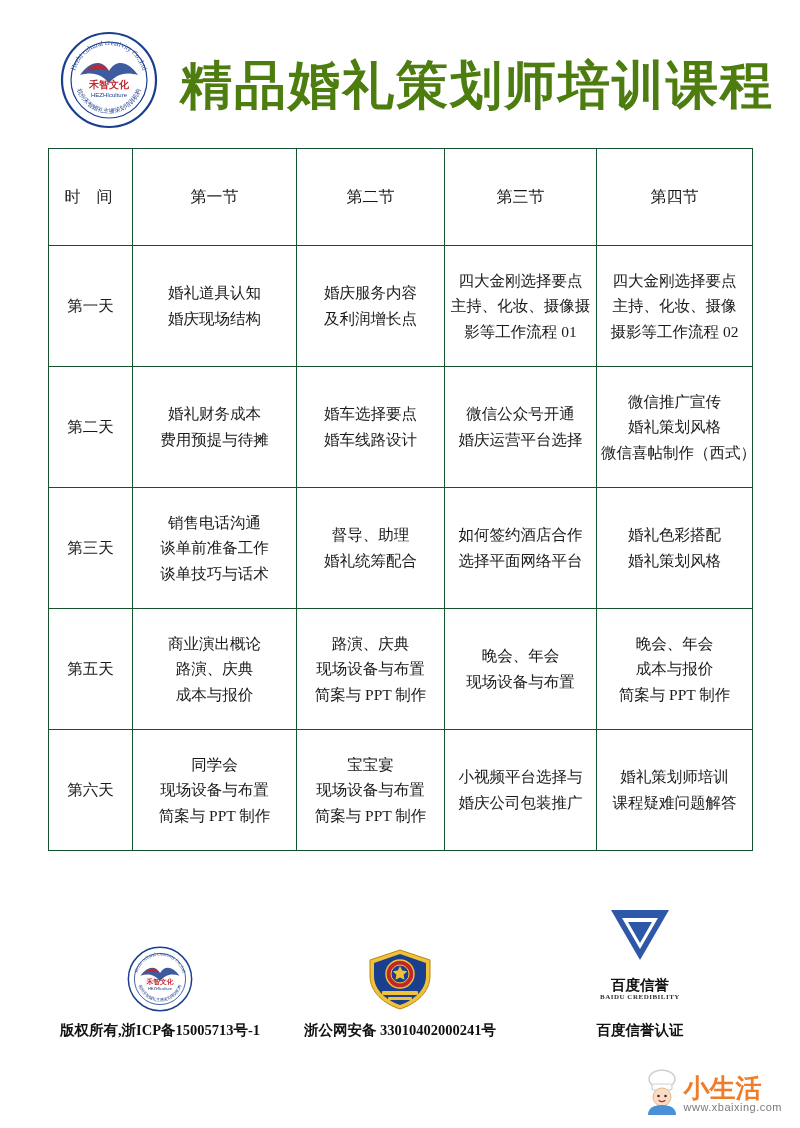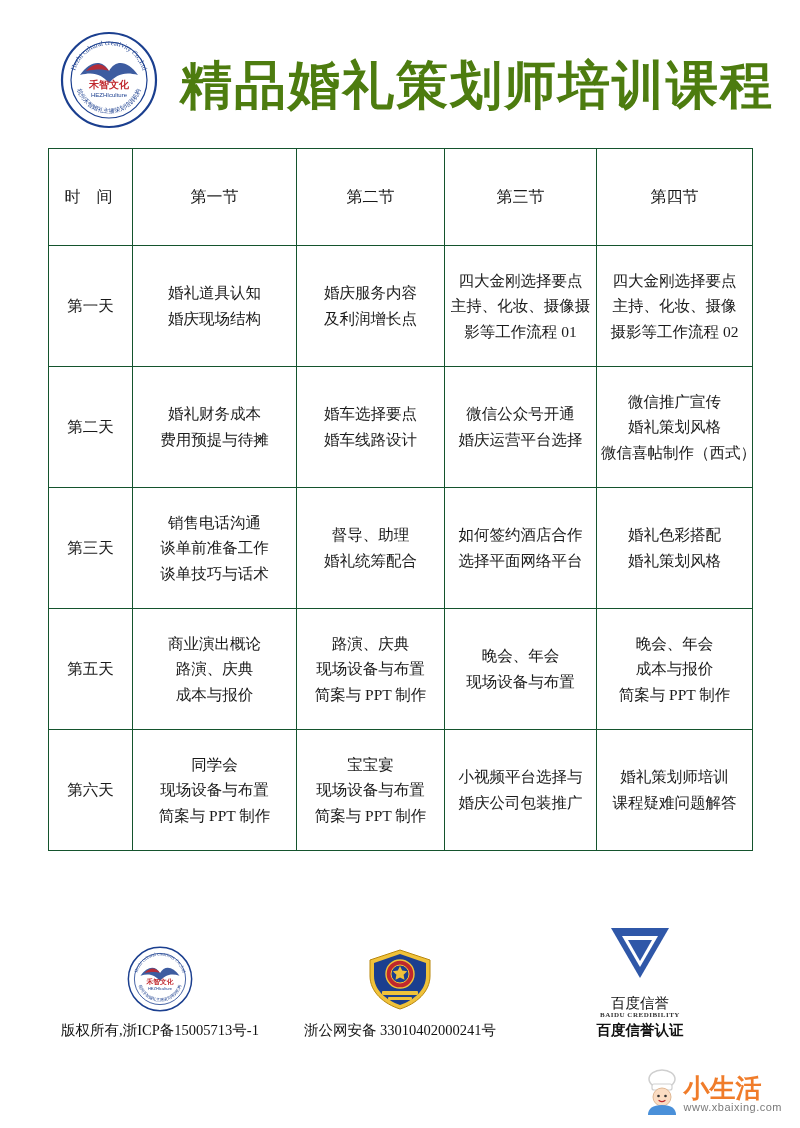--- a/index.html
+++ b/index.html
@@ -103,30 +103,30 @@
     width: 240px;
   }
   .badge .mark {
     height: 72px;
     display: flex;
     align-items: center;
     justify-content: center;
   }
   .badge .caption {
     font-size: 14.5px;
-    font-weight: normal;
+    font-weight: bold;
     font-family: "Liberation Serif", serif;
     margin-top: 6px;
     color: #111;
     white-space: nowrap;
   }
   .badge .caption2 {
     font-size: 14.5px;
     font-weight: bold;
-    margin-top: 2px;
+    margin-top: 20px;
     color: #111;
     white-space: nowrap;
   }
   .baidu-sub {
     font-size: 7px;
     letter-spacing: 0.5px;
     color: #333;
     margin-top: -2px;
     font-weight: bold;
   }

